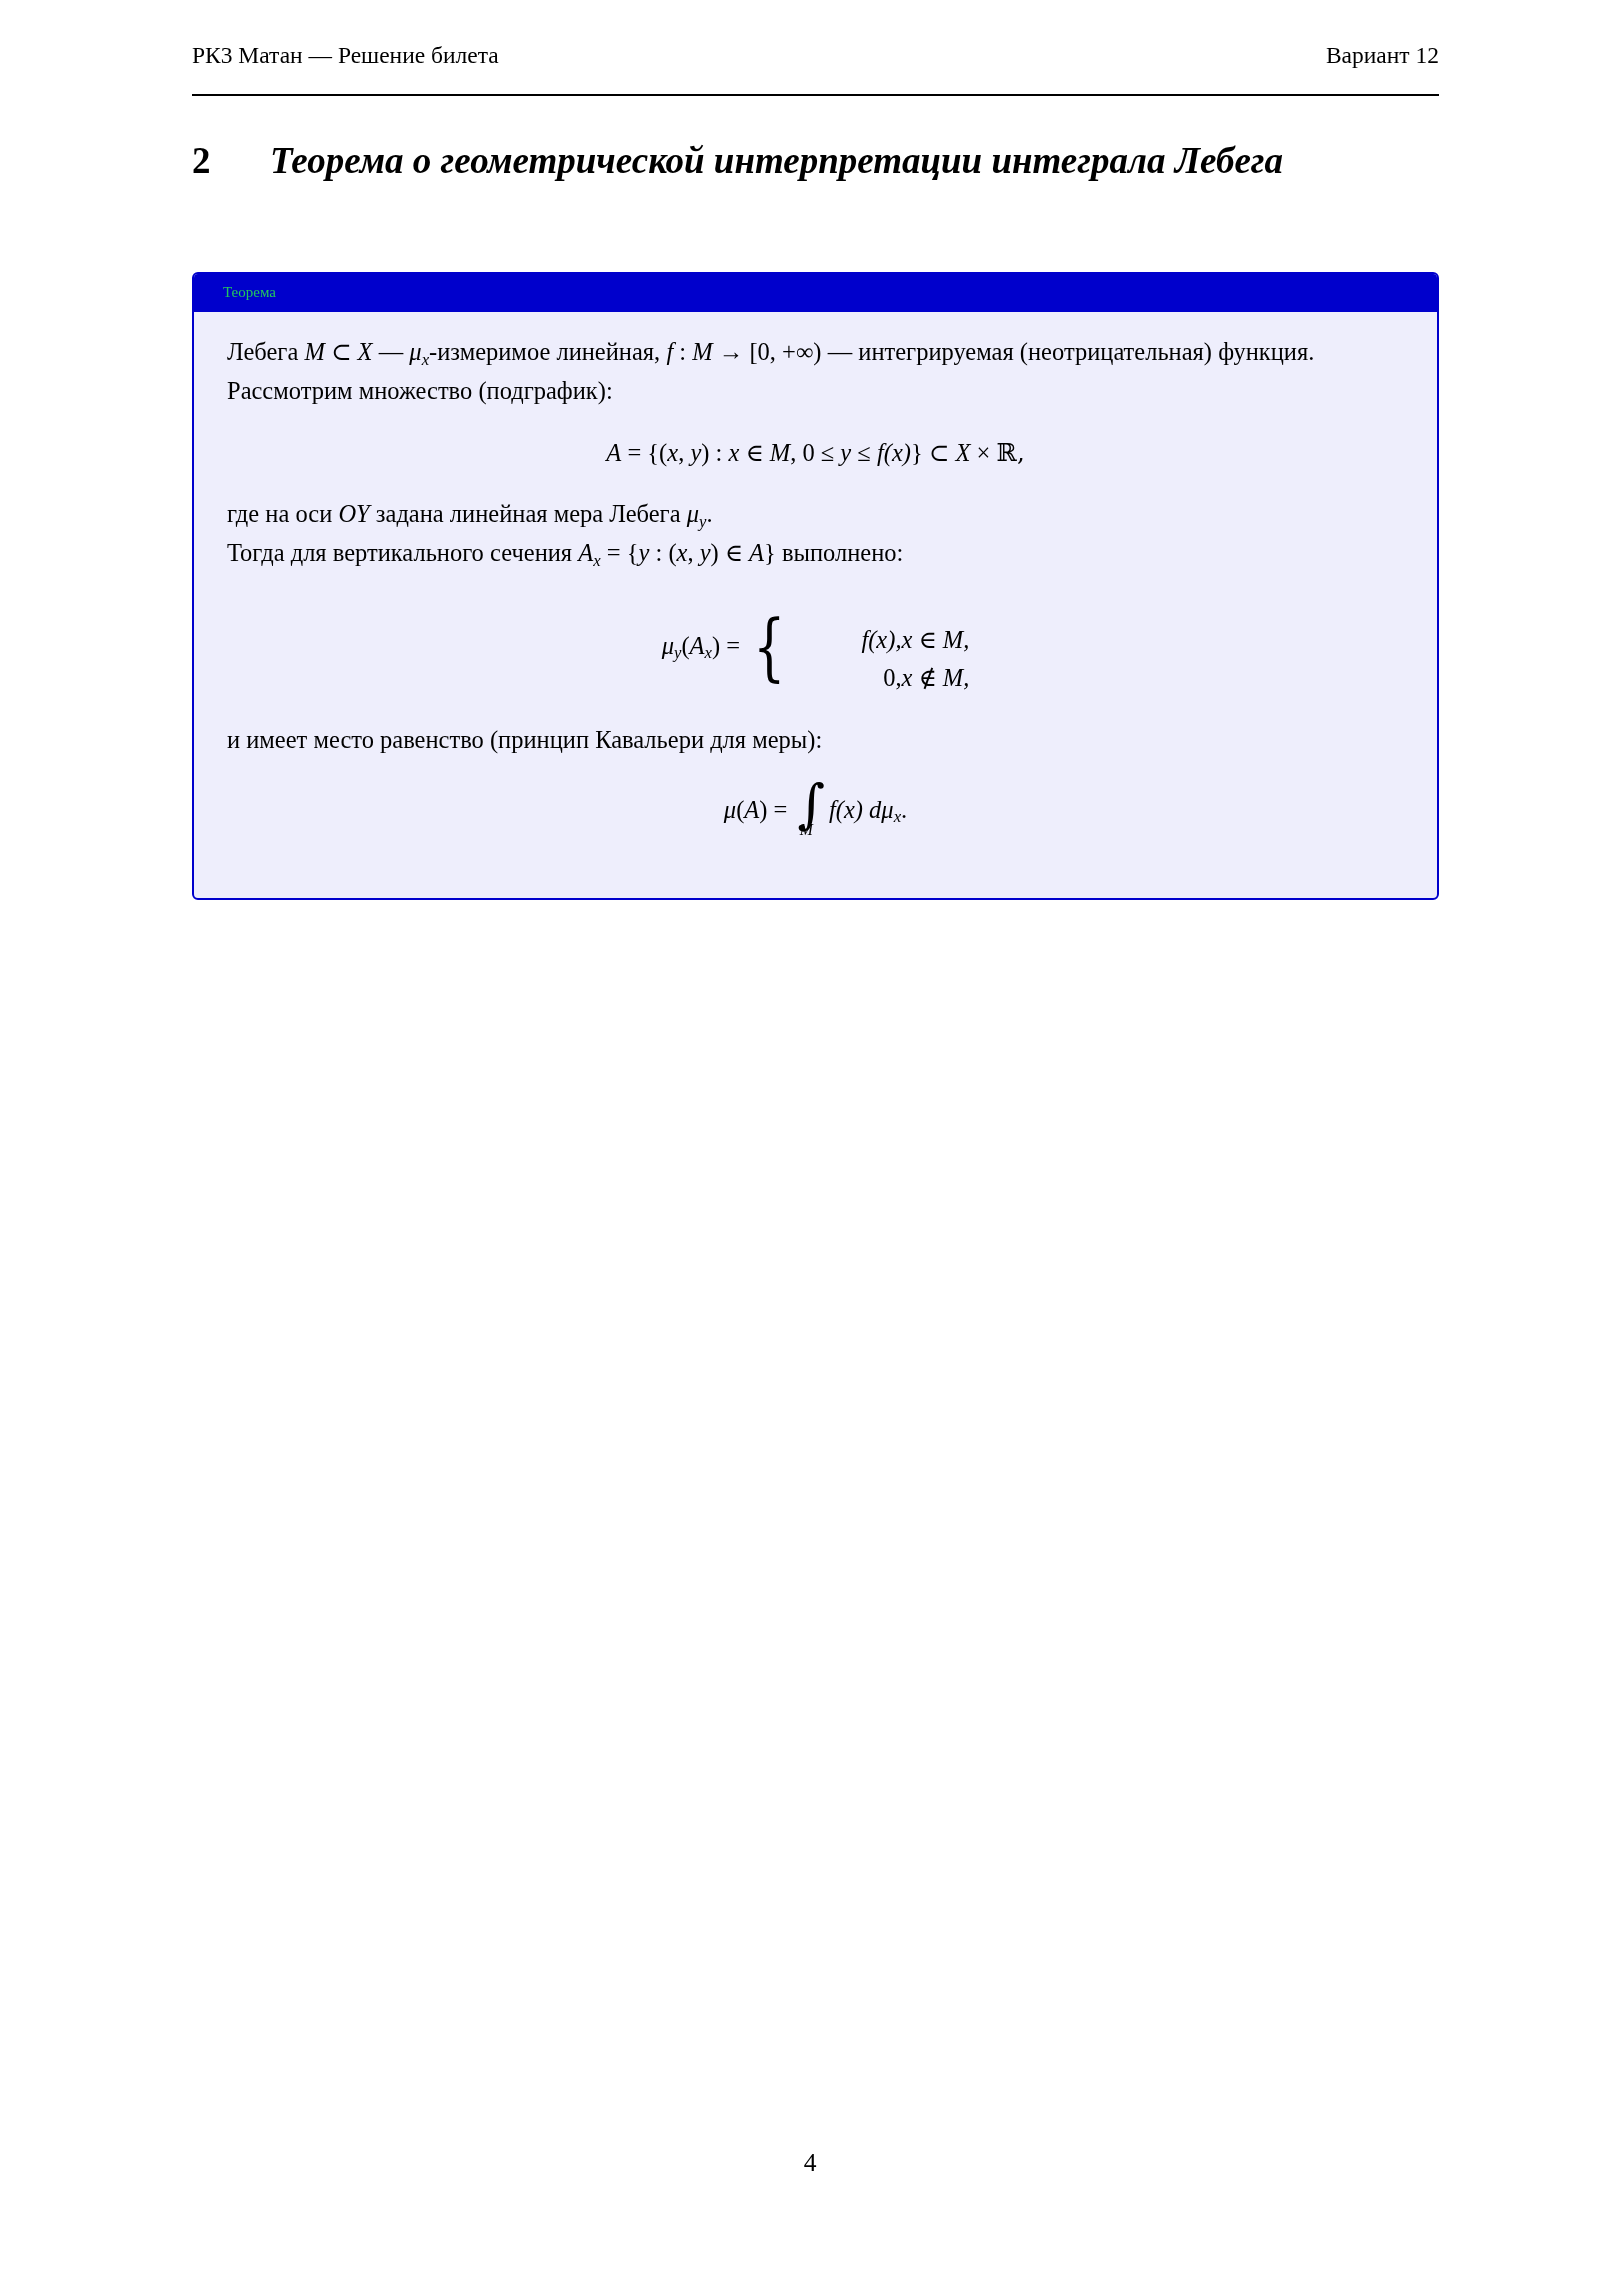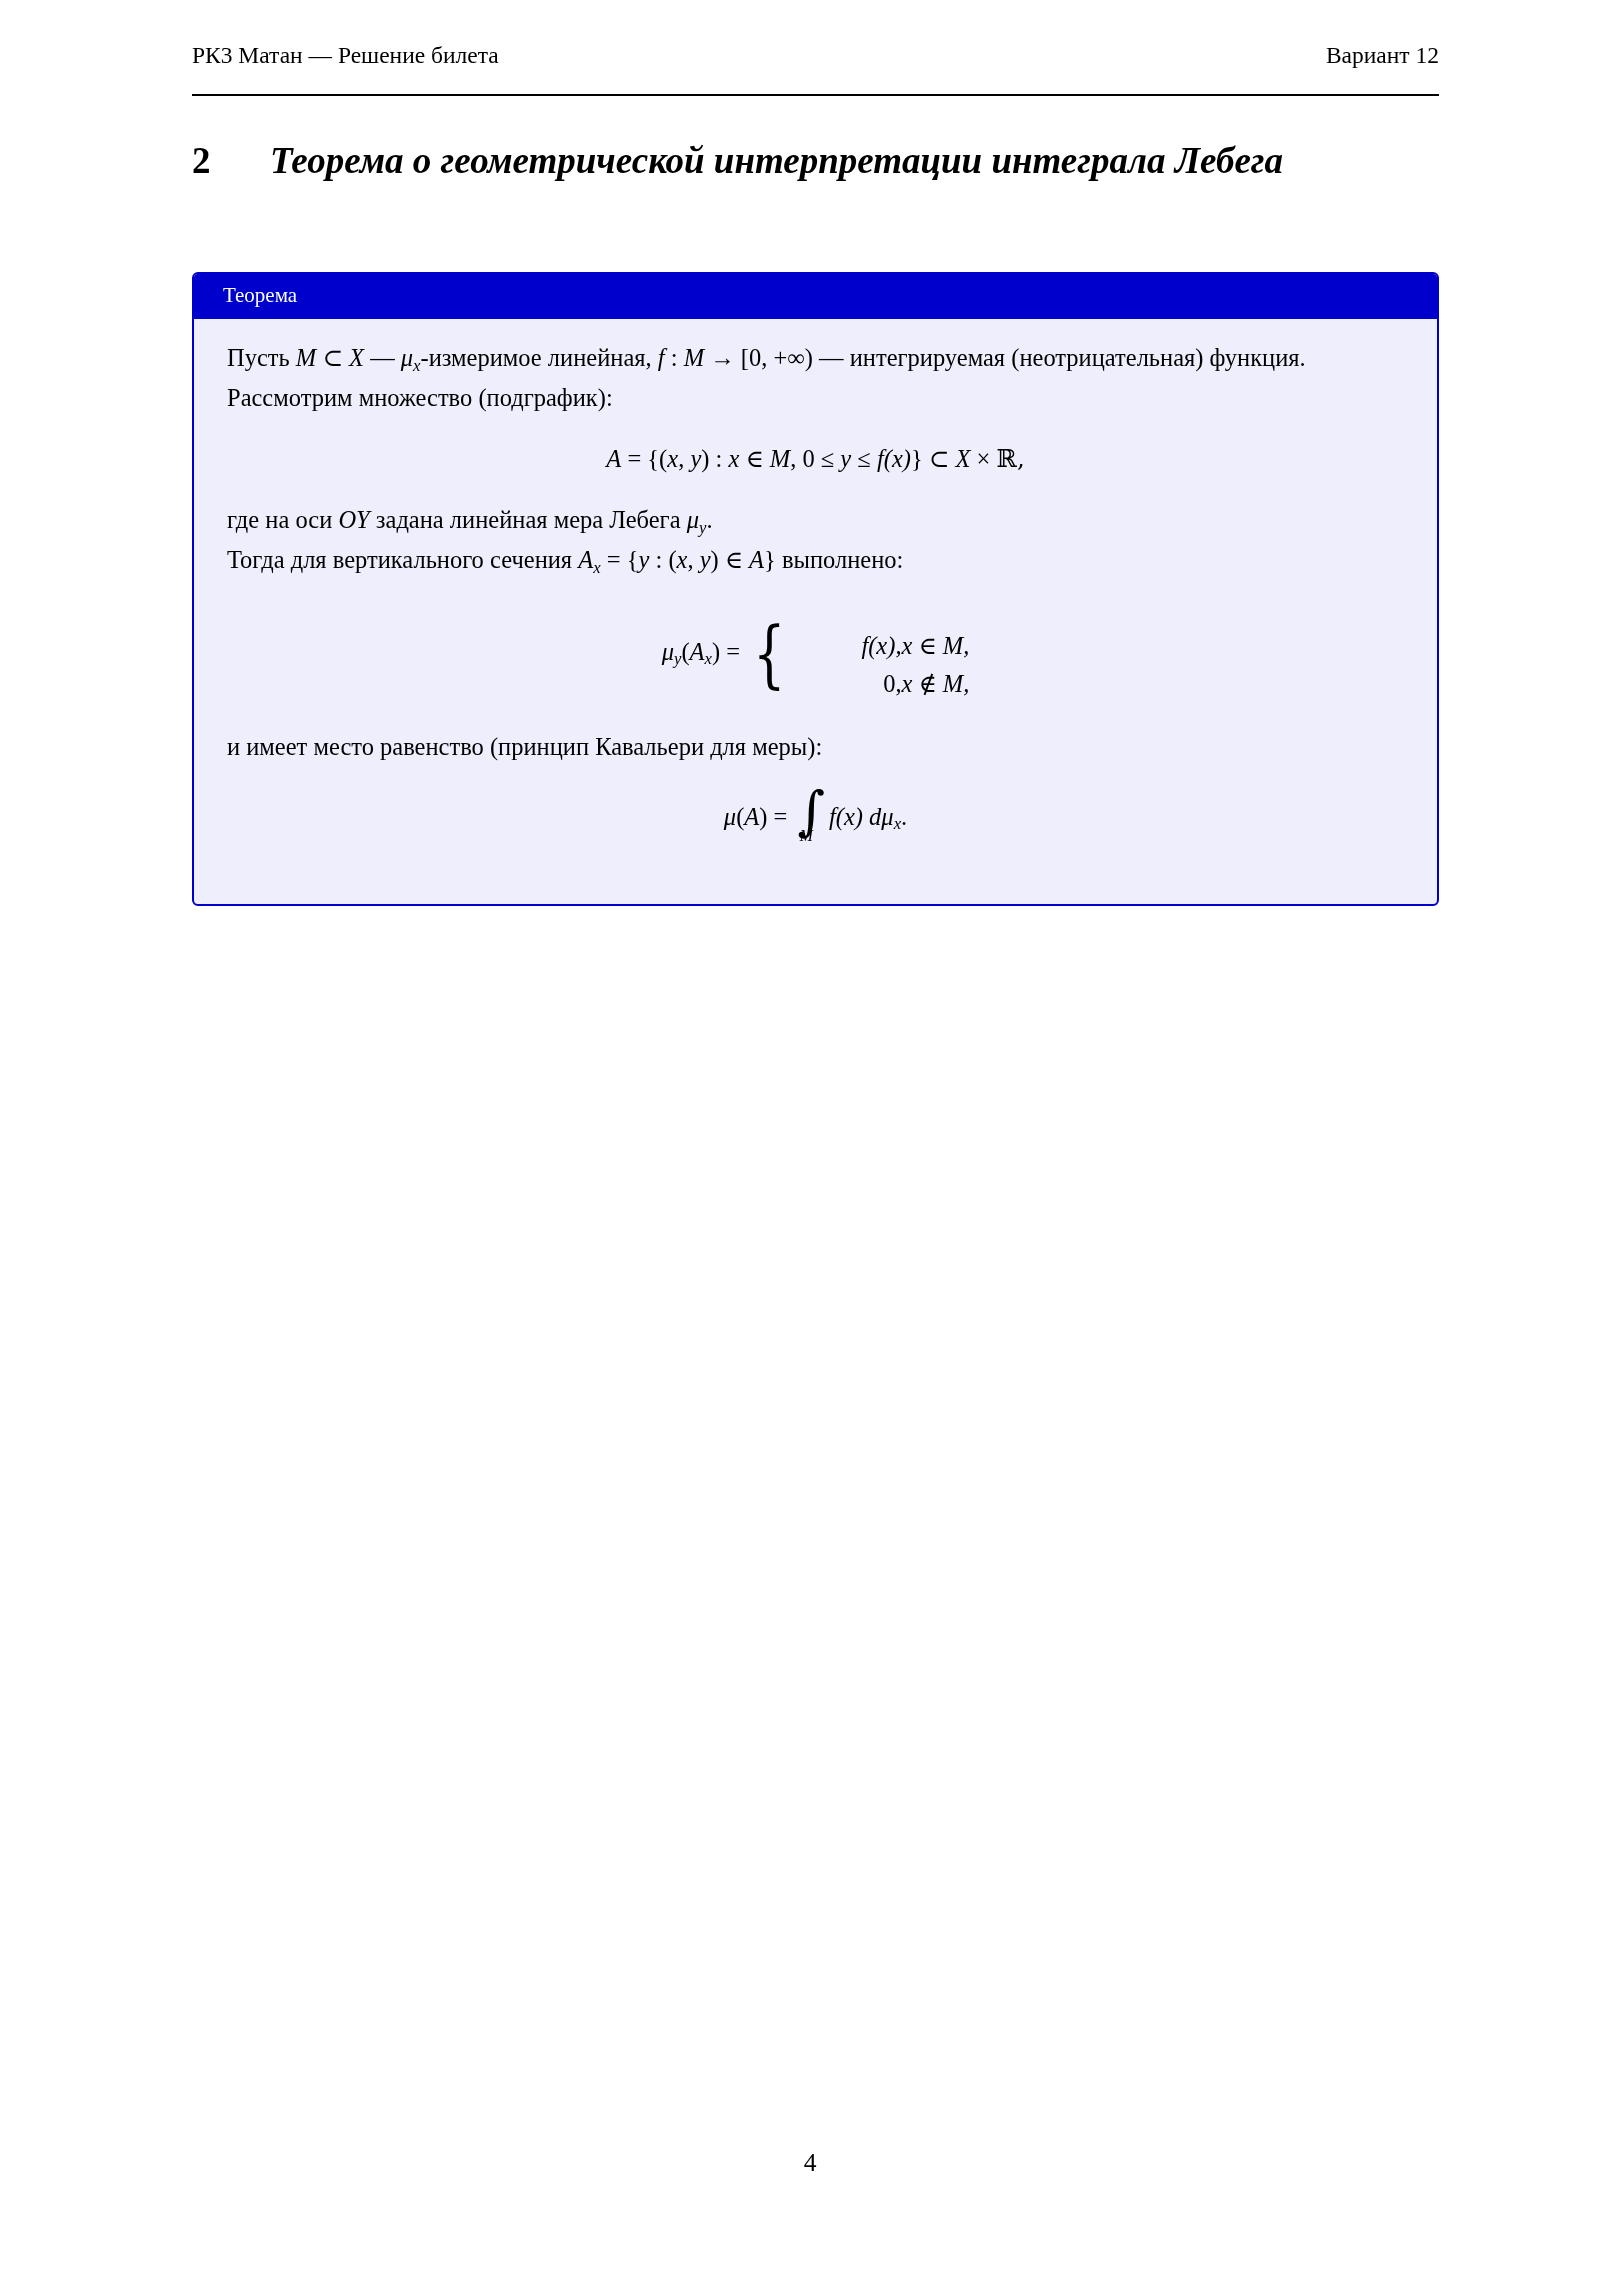--- a/index.html
+++ b/index.html
@@ -72,22 +72,22 @@
     left: 192px;
     width: 1247px;
     box-sizing: border-box;
     border: 2.9px solid #0000cc;
     border-radius: 5.9px;
     background: #eeeefc;
     overflow: hidden;
   }
   .theorem-head {
     background: #0000cc;
-    color: #ffffff;
-    font-size: 21px;
+    color: #22c55e;
+    font-size: 15px;
     padding: 9.8px 29px 11.8px 29px;
     line-height: 1.1;
   }
   .theorem-body {
     padding: 21.6px 33px 31px 33px;
     font-size: 24.5px;
     line-height: 1.45;
   }
   .para {
     margin: 0 0 2px 0;
@@ -177,21 +177,21 @@
     <span class="section-text">Теорема о геометрической интерпретации интеграла Лебега</span>
   </div>
 
   <div class="theorem-box">
     <div class="theorem-head">
       <span>Теорема</span>
     </div>
     <div class="theorem-body">
 
       <p class="para">
-        <span>Пусть </span><span class="mi">M</span><span class="mo"> ⊂ </span><span class="mi">X</span><span> — </span><span class="mi">μ</span><span class="sub">x</span><span>-измеримое линейная, </span><span class="mi">f</span><span class="mo"> : </span><span class="mi">M</span><span class="mo"> → </span><span class="mn">[0, +∞)</span><span> — интегрируемая (неотрицательная) функция.</span>
+        <span>Лебега </span><span class="mi">M</span><span class="mo"> ⊂ </span><span class="mi">X</span><span> — </span><span class="mi">μ</span><span class="sub">x</span><span>-измеримое линейная, </span><span class="mi">f</span><span class="mo"> : </span><span class="mi">M</span><span class="mo"> → </span><span class="mn">[0, +∞)</span><span> — интегрируемая (неотрицательная) функция.</span>
       </p>
 
       <p class="para">Рассмотрим множество (подграфик):</p>
 
       <div class="display">
         <span class="mi">A</span><span class="mo"> = </span><span class="mo">{(</span><span class="mi">x</span><span class="mo">, </span><span class="mi">y</span><span class="mo">) : </span><span class="mi">x</span><span class="mo"> ∈ </span><span class="mi">M</span><span class="mo">, 0 ≤ </span><span class="mi">y</span><span class="mo"> ≤ </span><span class="mi">f</span><span class="mi">(x)</span><span class="mo">} ⊂ </span><span class="mi">X</span><span class="mo"> × </span><span class="bb">ℝ,</span>
       </div>
 
       <p class="para">
         <span>где на оси </span><span class="mi">OY</span><span> задана линейная мера Лебега </span><span class="mi">μ</span><span class="sub">y</span><span>.</span>

